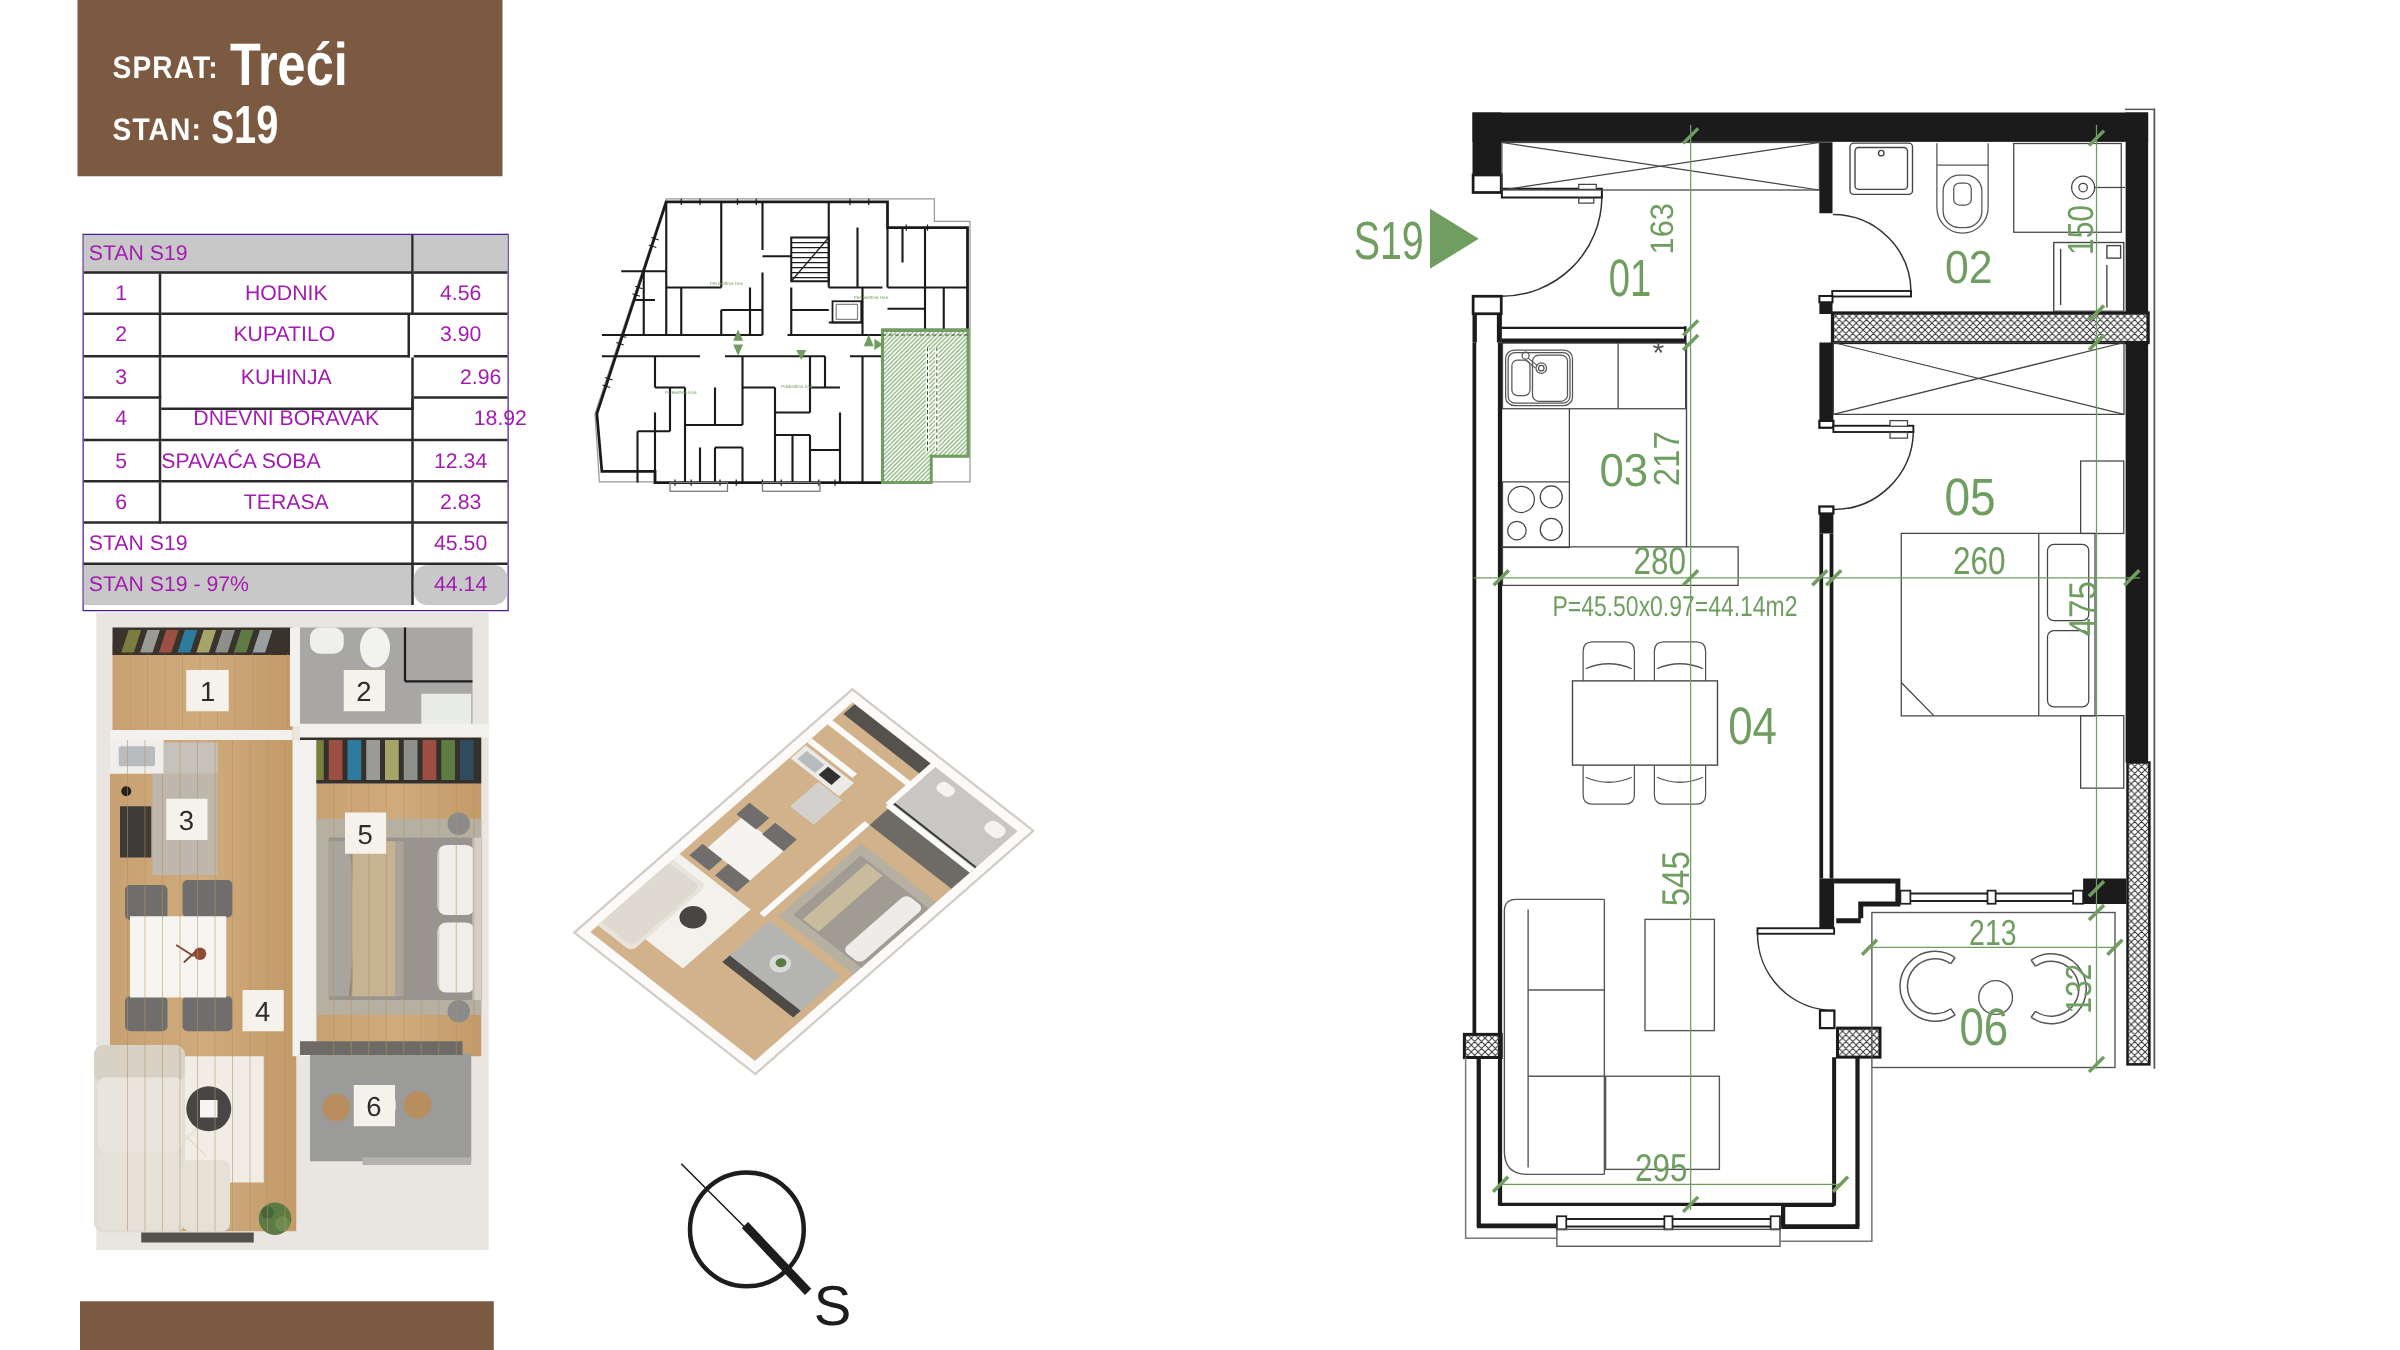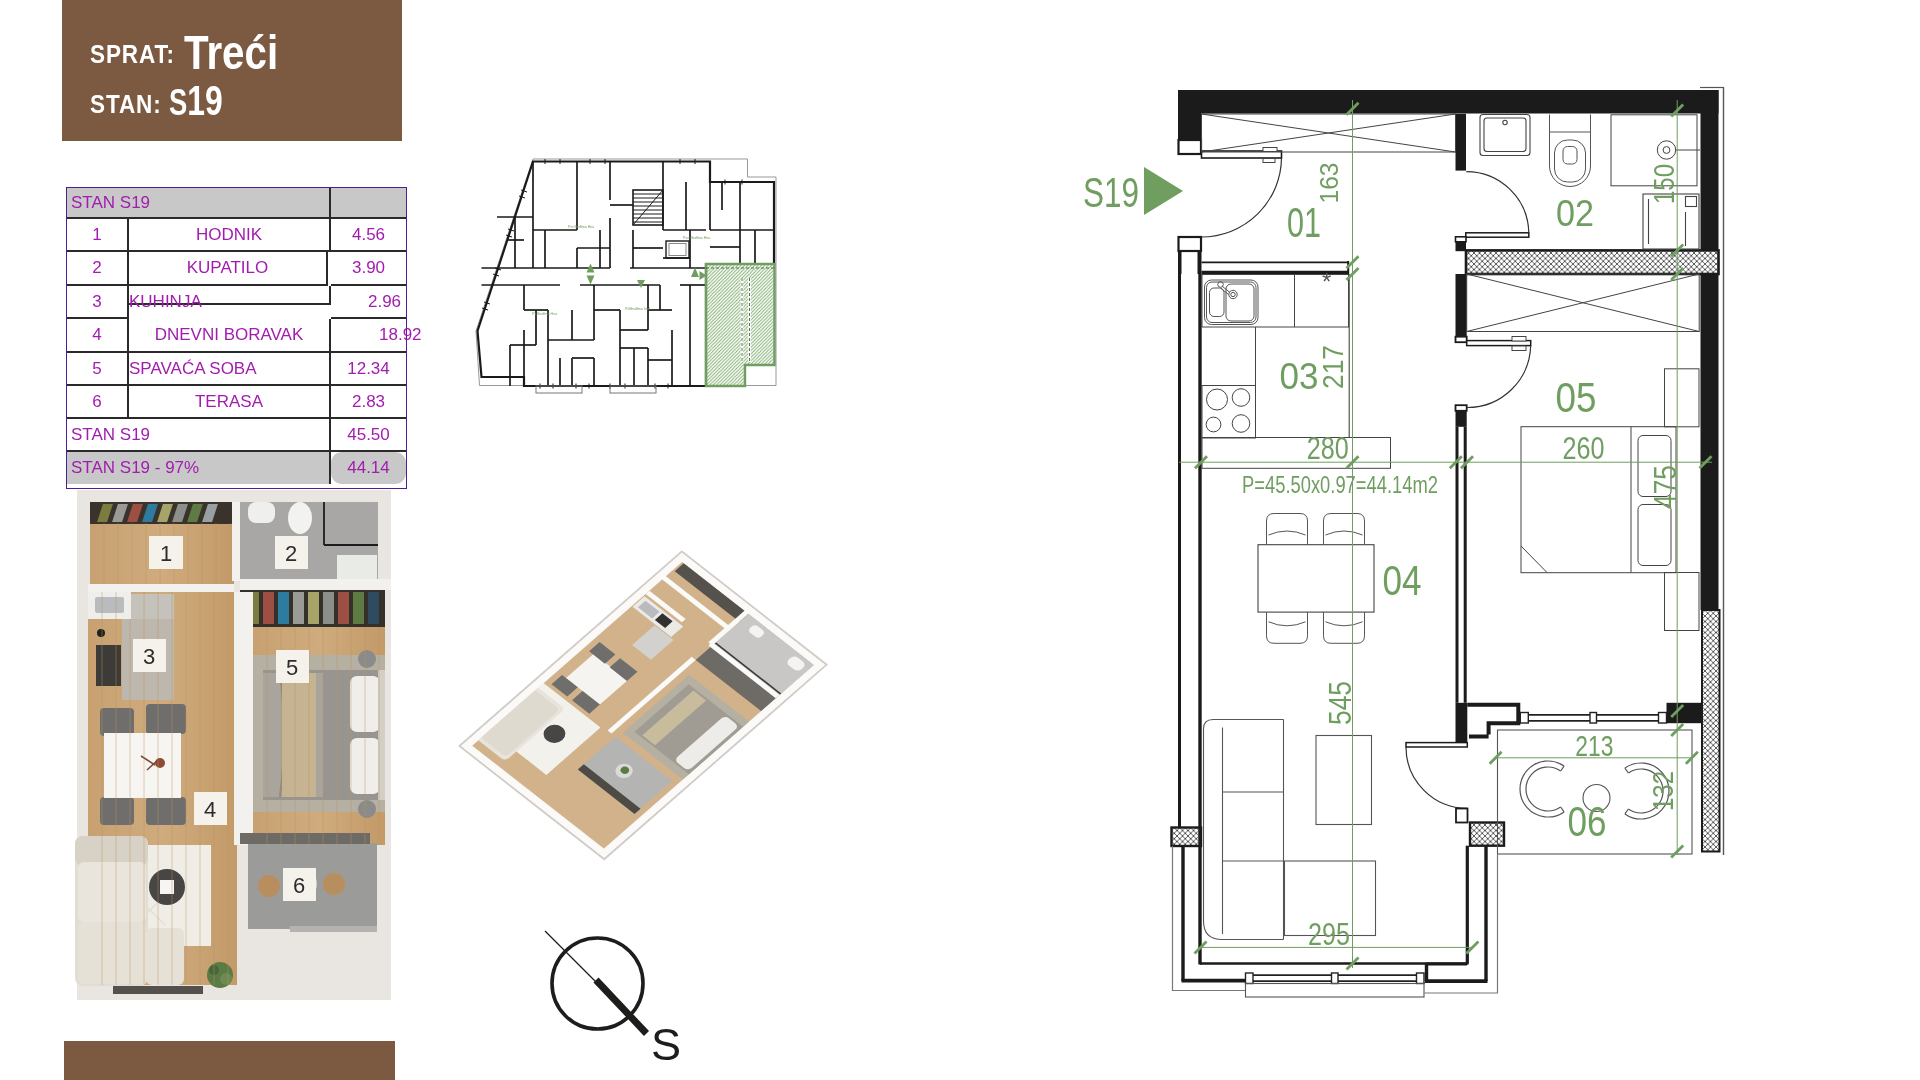--- a/index.html
+++ b/index.html
@@ -29,21 +29,21 @@
 
   <div class="abs" style="left:0;top:31px;width:62px;height:33px;border-right:2px solid #2a2a2a;border-bottom:2px solid #2a2a2a;box-sizing:border-box;text-align:center;line-height:31px;">1</div>
   <div class="abs" style="left:62px;top:31px;width:202px;height:33px;border-right:2px solid #2a2a2a;border-bottom:2px solid #2a2a2a;box-sizing:border-box;text-align:center;line-height:31px;">HODNIK</div>
   <div class="abs" style="left:264px;top:31px;width:75px;height:33px;border-bottom:2px solid #2a2a2a;box-sizing:border-box;text-align:center;line-height:31px;">4.56</div>
 
   <div class="abs" style="left:0;top:64px;width:62px;height:34px;border-right:2px solid #2a2a2a;border-bottom:2px solid #2a2a2a;box-sizing:border-box;text-align:center;line-height:32px;">2</div>
   <div class="abs" style="left:62px;top:64px;width:199px;height:34px;border-right:2px solid #2a2a2a;border-bottom:2px solid #2a2a2a;box-sizing:border-box;text-align:center;line-height:32px;">KUPATILO</div>
   <div class="abs" style="left:264px;top:64px;width:75px;height:34px;border-bottom:2px solid #2a2a2a;box-sizing:border-box;text-align:center;line-height:32px;">3.90</div>
 
   <div class="abs" style="left:0;top:98px;width:62px;height:33px;border-right:2px solid #2a2a2a;border-bottom:2px solid #2a2a2a;box-sizing:border-box;text-align:center;line-height:31px;">3</div>
-  <div class="abs" style="left:62px;top:98px;width:202px;height:19px;border-right:2px solid #2a2a2a;border-bottom:2px solid #2a2a2a;box-sizing:border-box;text-align:left;line-height:31px;">KUHINJA</div>
+  <div class="abs" style="left:62px;top:98px;width:202px;height:42px;border-right:2px solid #2a2a2a;border-bottom:2px solid #2a2a2a;box-sizing:border-box;text-align:center;line-height:31px;">KUHINJA</div>
   <div class="abs" style="left:264px;top:98px;width:75px;height:33px;border-bottom:2px solid #2a2a2a;box-sizing:border-box;text-align:center;line-height:31px;padding-left:32px;">2.96</div>
 
   <div class="abs" style="left:0;top:131px;width:62px;height:34px;border-right:2px solid #2a2a2a;border-bottom:2px solid #2a2a2a;box-sizing:border-box;text-align:center;line-height:32px;">4</div>
   <div class="abs" style="left:62px;top:131px;width:202px;height:34px;border-right:2px solid #2a2a2a;border-bottom:2px solid #2a2a2a;box-sizing:border-box;text-align:center;line-height:32px;">DNEVNI BORAVAK</div>
   <div class="abs" style="left:264px;top:131px;width:75px;height:34px;border-bottom:2px solid #2a2a2a;box-sizing:border-box;text-align:center;line-height:32px;padding-left:48px;">18.92</div>
 
   <div class="abs" style="left:0;top:165px;width:62px;height:33px;border-right:2px solid #2a2a2a;border-bottom:2px solid #2a2a2a;box-sizing:border-box;text-align:center;line-height:31px;">5</div>
   <div class="abs" style="left:62px;top:165px;width:202px;height:33px;border-right:2px solid #2a2a2a;border-bottom:2px solid #2a2a2a;box-sizing:border-box;text-align:left;line-height:31px;">SPAVAĆA SOBA</div>
   <div class="abs" style="left:264px;top:165px;width:75px;height:33px;border-bottom:2px solid #2a2a2a;box-sizing:border-box;text-align:center;line-height:31px;">12.34</div>
 

